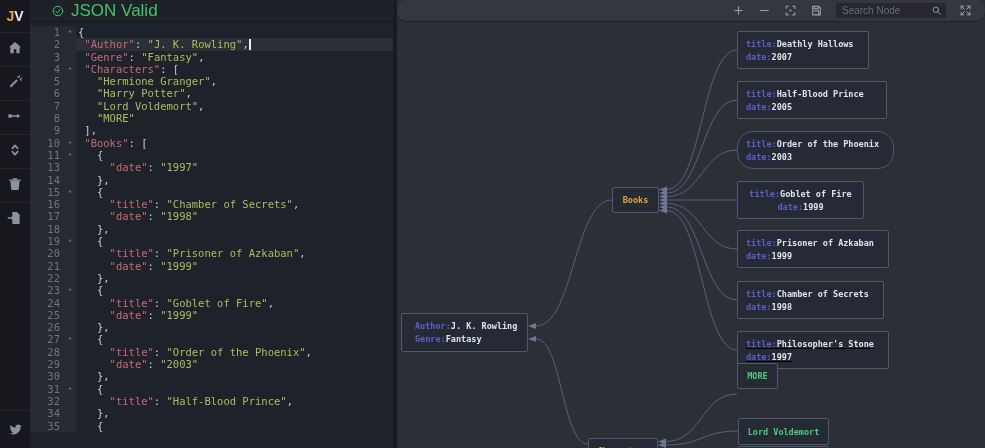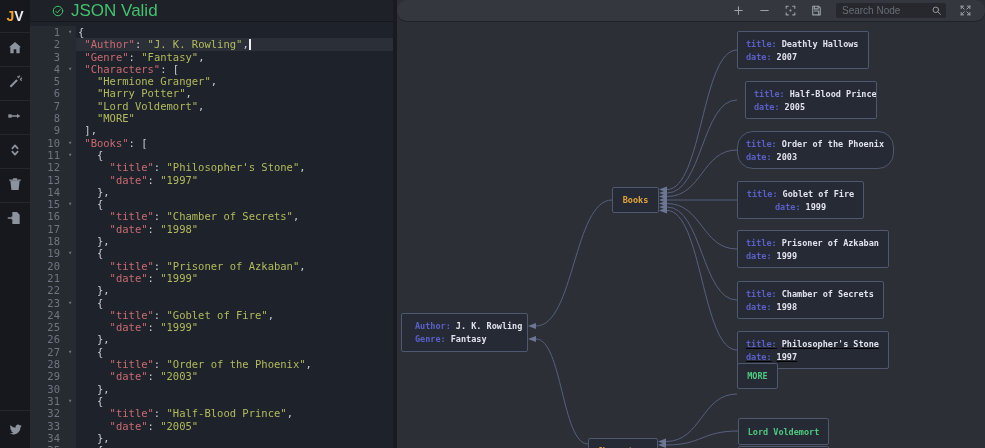--- a/index.html
+++ b/index.html
@@ -56,21 +56,21 @@
   .g-canvas { position:absolute; inset:0; }
   .g-canvas svg.edges { position:absolute; left:0; top:0; }
   .edges path { stroke:#566180; stroke-width:1; fill:none; }
   .edges polygon { fill:#6d7795; }
 
   .gnode { position:absolute; background:#262a35; border:1px solid #4e586e; border-radius:2px;
     font-family:"DejaVu Sans Mono", monospace; font-size:8.5px; font-weight:bold;
     overflow:hidden; cursor:pointer; }
   .gnode.kv { display:flex; flex-direction:column; justify-content:center; gap:1px; padding:4px 8px; }
   .grow { white-space:nowrap; line-height:12px; }
-  .gk { color:#5a60c8; margin-right:5px; }
+  .gk { color:#5a60c8; }
   .gv { color:#e0e3ec; }
   .glabel { width:100%; height:100%; display:flex; align-items:center; justify-content:center; }
   .glabel.parent { color:#e2a33d; }
   .glabel.leaf { color:#4ec87e; }
 </style>
 </head>
 <body>
 
 <div class="app">
 
@@ -145,42 +145,40 @@
         <div class="eline active"><span class="lnum">2</span><span class="fold"></span><span class="ltext"><span class="tok-k"> "Author"</span><span class="tok-p">: </span><span class="tok-s">"J. K. Rowling"</span><span class="tok-p">,</span><span class="cursor"></span></span></div>
         <div class="eline"><span class="lnum">3</span><span class="fold"></span><span class="ltext"><span class="tok-k"> "Genre"</span><span class="tok-p">: </span><span class="tok-s">"Fantasy"</span><span class="tok-p">,</span></span></div>
         <div class="eline"><span class="lnum">4</span><span class="fold">▾</span><span class="ltext"><span class="tok-k"> "Characters"</span><span class="tok-p">: [</span></span></div>
         <div class="eline"><span class="lnum">5</span><span class="fold"></span><span class="ltext"><span class="tok-s">   "Hermione Granger"</span><span class="tok-p">,</span></span></div>
         <div class="eline"><span class="lnum">6</span><span class="fold"></span><span class="ltext"><span class="tok-s">   "Harry Potter"</span><span class="tok-p">,</span></span></div>
         <div class="eline"><span class="lnum">7</span><span class="fold"></span><span class="ltext"><span class="tok-s">   "Lord Voldemort"</span><span class="tok-p">,</span></span></div>
         <div class="eline"><span class="lnum">8</span><span class="fold"></span><span class="ltext"><span class="tok-s">   "MORE"</span></span></div>
         <div class="eline"><span class="lnum">9</span><span class="fold"></span><span class="ltext"><span class="tok-p"> ],</span></span></div>
         <div class="eline"><span class="lnum">10</span><span class="fold">▾</span><span class="ltext"><span class="tok-k"> "Books"</span><span class="tok-p">: [</span></span></div>
         <div class="eline"><span class="lnum">11</span><span class="fold">▾</span><span class="ltext"><span class="tok-p">   {</span></span></div>
-        <div class="eline"><span class="lnum">12</span><span class="fold"></span><span class="ltext"><span class="tok-k">     "title"</span><span class="tok-p">: </span><span class="tok-s">"Philosopher's Stone"</span><span class="tok-p">,</span></span></div>
         <div class="eline"><span class="lnum">13</span><span class="fold"></span><span class="ltext"><span class="tok-k">     "date"</span><span class="tok-p">: </span><span class="tok-s">"1997"</span></span></div>
         <div class="eline"><span class="lnum">14</span><span class="fold"></span><span class="ltext"><span class="tok-p">   },</span></span></div>
         <div class="eline"><span class="lnum">15</span><span class="fold">▾</span><span class="ltext"><span class="tok-p">   {</span></span></div>
         <div class="eline"><span class="lnum">16</span><span class="fold"></span><span class="ltext"><span class="tok-k">     "title"</span><span class="tok-p">: </span><span class="tok-s">"Chamber of Secrets"</span><span class="tok-p">,</span></span></div>
         <div class="eline"><span class="lnum">17</span><span class="fold"></span><span class="ltext"><span class="tok-k">     "date"</span><span class="tok-p">: </span><span class="tok-s">"1998"</span></span></div>
         <div class="eline"><span class="lnum">18</span><span class="fold"></span><span class="ltext"><span class="tok-p">   },</span></span></div>
         <div class="eline"><span class="lnum">19</span><span class="fold">▾</span><span class="ltext"><span class="tok-p">   {</span></span></div>
         <div class="eline"><span class="lnum">20</span><span class="fold"></span><span class="ltext"><span class="tok-k">     "title"</span><span class="tok-p">: </span><span class="tok-s">"Prisoner of Azkaban"</span><span class="tok-p">,</span></span></div>
         <div class="eline"><span class="lnum">21</span><span class="fold"></span><span class="ltext"><span class="tok-k">     "date"</span><span class="tok-p">: </span><span class="tok-s">"1999"</span></span></div>
         <div class="eline"><span class="lnum">22</span><span class="fold"></span><span class="ltext"><span class="tok-p">   },</span></span></div>
         <div class="eline"><span class="lnum">23</span><span class="fold">▾</span><span class="ltext"><span class="tok-p">   {</span></span></div>
         <div class="eline"><span class="lnum">24</span><span class="fold"></span><span class="ltext"><span class="tok-k">     "title"</span><span class="tok-p">: </span><span class="tok-s">"Goblet of Fire"</span><span class="tok-p">,</span></span></div>
         <div class="eline"><span class="lnum">25</span><span class="fold"></span><span class="ltext"><span class="tok-k">     "date"</span><span class="tok-p">: </span><span class="tok-s">"1999"</span></span></div>
         <div class="eline"><span class="lnum">26</span><span class="fold"></span><span class="ltext"><span class="tok-p">   },</span></span></div>
         <div class="eline"><span class="lnum">27</span><span class="fold">▾</span><span class="ltext"><span class="tok-p">   {</span></span></div>
         <div class="eline"><span class="lnum">28</span><span class="fold"></span><span class="ltext"><span class="tok-k">     "title"</span><span class="tok-p">: </span><span class="tok-s">"Order of the Phoenix"</span><span class="tok-p">,</span></span></div>
         <div class="eline"><span class="lnum">29</span><span class="fold"></span><span class="ltext"><span class="tok-k">     "date"</span><span class="tok-p">: </span><span class="tok-s">"2003"</span></span></div>
         <div class="eline"><span class="lnum">30</span><span class="fold"></span><span class="ltext"><span class="tok-p">   },</span></span></div>
         <div class="eline"><span class="lnum">31</span><span class="fold">▾</span><span class="ltext"><span class="tok-p">   {</span></span></div>
         <div class="eline"><span class="lnum">32</span><span class="fold"></span><span class="ltext"><span class="tok-k">     "title"</span><span class="tok-p">: </span><span class="tok-s">"Half-Blood Prince"</span><span class="tok-p">,</span></span></div>
-        <div class="eline"><span class="lnum">33</span><span class="fold"></span><span class="ltext"><span class="tok-k">     "date"</span><span class="tok-p">: </span><span class="tok-s">"2005"</span></span></div>
         <div class="eline"><span class="lnum">34</span><span class="fold"></span><span class="ltext"><span class="tok-p">   },</span></span></div>
         <div class="eline"><span class="lnum">35</span><span class="fold"></span><span class="ltext"><span class="tok-p">   {</span></span></div>
       </div>
   </div>
 
   <div class="divider"></div>
 
   <div class="graph">
     <div class="g-canvas" id="g-canvas">
         <svg class="edges" width="588" height="448">
@@ -214,21 +212,21 @@
         <div class="gnode" style="left: 215px; top: 187px; width: 47px; height: 26px;">
           <div class="glabel parent">Books</div>
         </div>
         <div class="gnode" style="left: 191px; top: 438px; width: 70px; height: 26px;">
           <div class="glabel parent">Characters</div>
         </div>
         <div class="gnode kv" style="left: 340px; top: 31px; width: 132px; height: 38px;">
           <div class="grow"><span class="gk">title:</span><span class="gv">Deathly Hallows</span></div>
           <div class="grow"><span class="gk">date:</span><span class="gv">2007</span></div>
         </div>
-        <div class="gnode kv" style="left: 348px; top: 81px; width: 132px; height: 38px;">
+        <div class="gnode kv" style="left: 340px; top: 81px; width: 150px; height: 38px;">
           <div class="grow"><span class="gk">title:</span><span class="gv">Half-Blood Prince</span></div>
           <div class="grow"><span class="gk">date:</span><span class="gv">2005</span></div>
         </div>
         <div class="gnode kv" style="left: 340px; top: 131px; width: 157px; height: 38px; border-radius: 16px;">
           <div class="grow"><span class="gk">title:</span><span class="gv">Order of the Phoenix</span></div>
           <div class="grow"><span class="gk">date:</span><span class="gv">2003</span></div>
         </div>
         <div class="gnode kv" style="left: 340px; top: 181px; width: 127px; height: 38px; align-items: center;">
           <div class="grow"><span class="gk">title:</span><span class="gv">Goblet of Fire</span></div>
           <div class="grow"><span class="gk">date:</span><span class="gv">1999</span></div>

